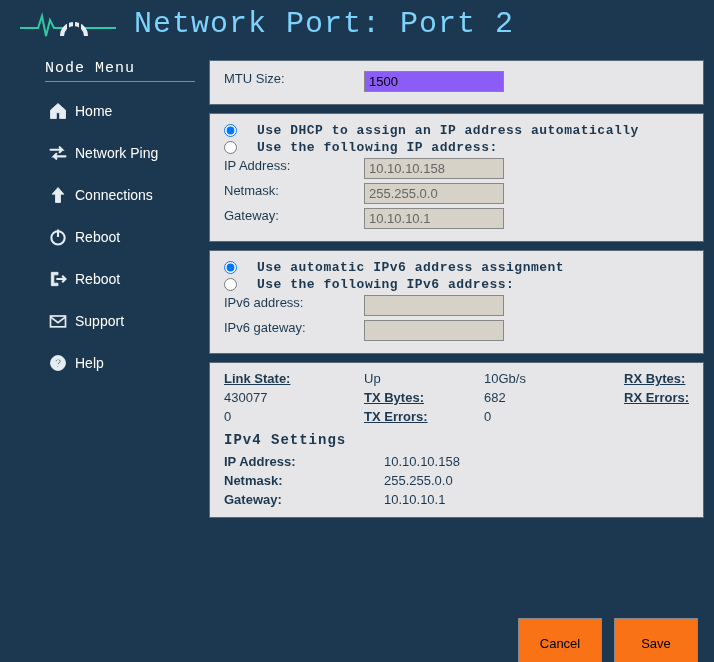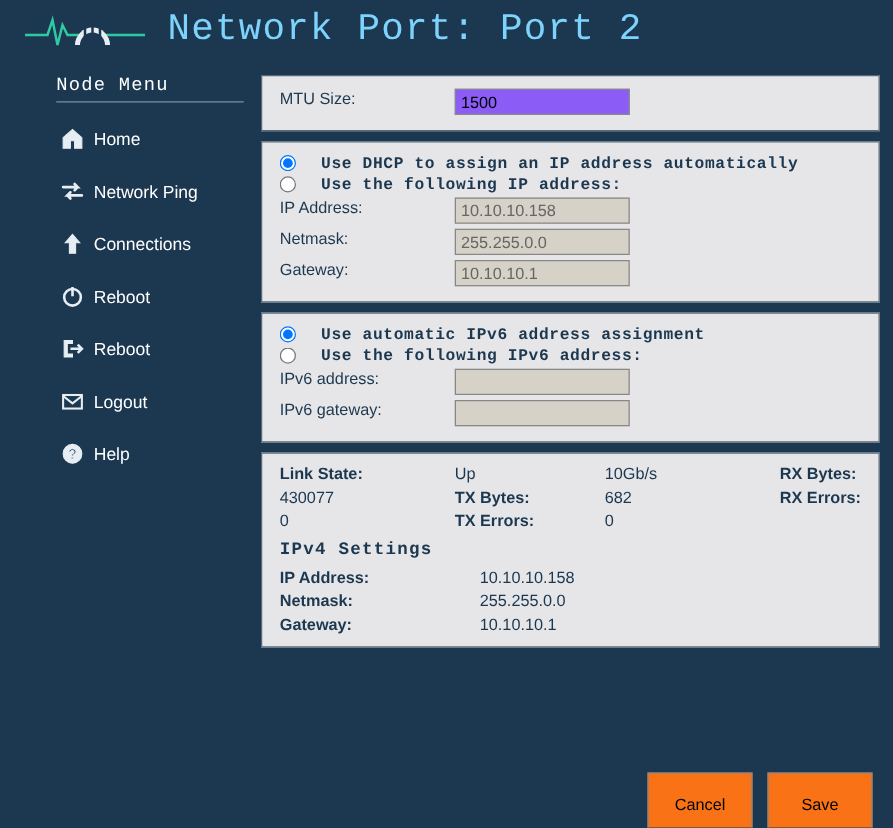--- a/index.html
+++ b/index.html
@@ -117,21 +117,21 @@
 }
 .radio-row input[type="radio"] { margin: 0; }
 .status-grid {
   display: grid;
   grid-template-columns: 140px 120px 140px 100px;
   row-gap: 4px;
   font-size: 13px;
   color: #1c3850;
   margin-bottom: 8px;
 }
-.status-grid .k { font-weight: bold; }
+.status-grid .k { font-weight: bold; text-decoration: underline; }
 .ipv4-grid {
   display: grid;
   grid-template-columns: 160px 200px;
   row-gap: 4px;
   font-size: 13px;
   color: #1c3850;
 }
 .ipv4-grid .k { font-weight: bold; }
 .footer {
   display: flex;
@@ -217,21 +217,21 @@
       <span>Reboot</span>
     </div>
 
     <div class="sidebar-item">
       <span class="icon">
         <svg viewBox="0 0 24 24" width="20" height="20">
           <rect x="3" y="6" width="18" height="13" stroke="#e6edf3" stroke-width="2" fill="none"></rect>
           <path d="M3 7 L12 14 L21 7" stroke="#e6edf3" stroke-width="2" fill="none"></path>
         </svg>
       </span>
-      <span>Logout</span>
+      <span>Support</span>
     </div>
 
     <div class="sidebar-item">
       <span class="icon">
         <svg viewBox="0 0 24 24" width="20" height="20">
           <circle cx="12" cy="12" r="9" fill="#e6edf3"></circle>
           <text x="12" y="17" text-anchor="middle" font-size="14" font-weight="bold" fill="#1c3850">?</text>
         </svg>
       </span>
       <span>Help</span>

